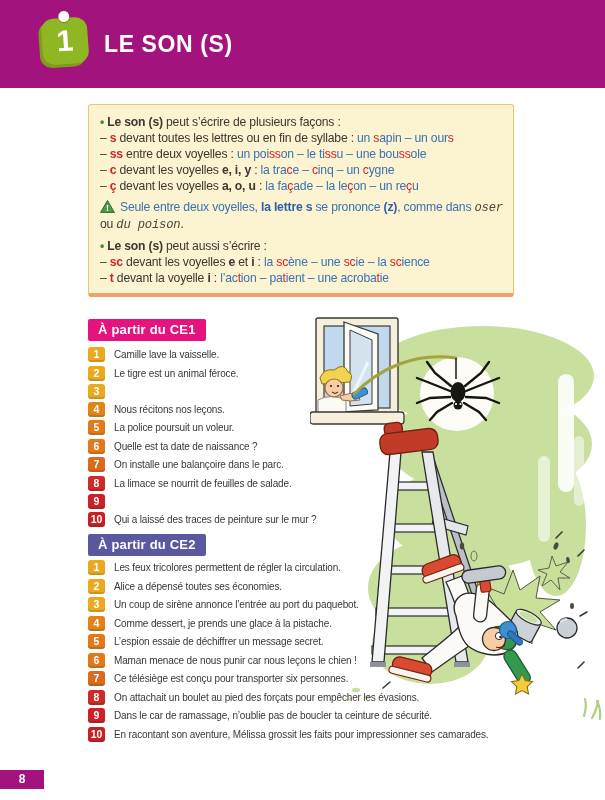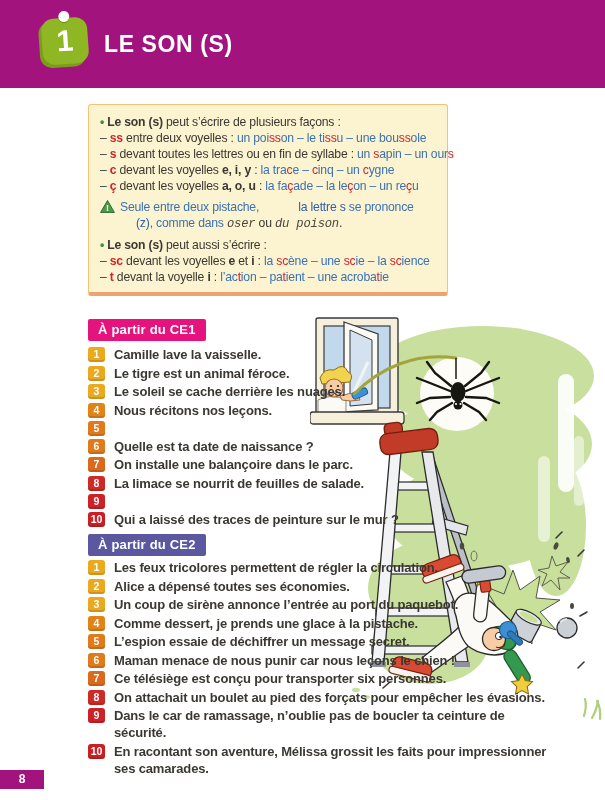--- a/index.html
+++ b/index.html
@@ -13,49 +13,49 @@
     box-shadow:-3px 3px 0 var(--green-dark);}
   .lesson-badge .pin{position:absolute; left:50%; top:-7px; margin-left:-5px; width:11px; height:11px;
     border-radius:50%; background:#fff; box-shadow:0 1px 1px rgba(0,0,0,.25);}
   .lesson-badge .num{position:absolute; left:0; top:0; width:100%; height:100%;
     display:flex; align-items:center; justify-content:center;
     color:#fff; font-size:30px; font-weight:bold;}
   .lesson-title{position:absolute; left:104px; top:31px; color:#fff; font-size:23px;
     font-weight:bold; letter-spacing:.6px;}
 
   
-  .rule-box{position:absolute; left:88px; top:104px; width:360px; box-sizing:border-box;
+  .rule-box{position:absolute; left:88px; top:104px; width:426px; box-sizing:border-box;
     background:var(--cream); border:1px solid var(--box-border); border-bottom:4px solid var(--box-border-bottom);
     border-radius:3px; padding:9px 9px 7px 11px; z-index:2;}
   .blk{font-size:12.2px; line-height:16px; letter-spacing:-0.2px; color:var(--dark);}
   .blk-bullet,.blk-rule{white-space:nowrap;}
   .blk-warning{margin:5px 0 5px 0; white-space:normal;}
   .warn-svg{vertical-align:-2px; margin-right:5px;}
   .seg-n{color:var(--dark);}
   .seg-b{color:var(--dark); font-weight:bold;}
   .seg-gb{color:var(--bullet-green); font-weight:bold;}
   .seg-r{color:var(--red); font-weight:bold;}
   .seg-rl{color:var(--red);}
   .seg-bl{color:var(--blue);}
-  .seg-blb{color:var(--blue-dark); font-weight:normal;margin-left:36px;}
+  .seg-blb{color:var(--blue-dark); font-weight:bold;}
   .seg-it{color:var(--olive); font-style:italic;font-family:Liberation Mono, monospace;}
 
   
   .section-badge{position:absolute; left:88px; display:inline-block; padding:3px 10px 4px 10px;
     color:#fff; font-size:13px; font-weight:bold; border-radius:2px; letter-spacing:.2px; z-index:2;}
   .badge-ce1{top:319px; background:var(--pink);}
   .badge-ce2{top:534px; background:var(--violet);}
   .items{position:absolute; left:88px; z-index:2;}
   .items-ce1{top:346px; width:320px;}
   .items-ce2{top:559px; width:462px;}
   .item-row{display:flex; align-items:flex-start; margin-bottom:1.5px;}
   .num-badge{flex:0 0 auto; min-width:15px; height:15px; margin:1px 9px 0 0; padding:0 1px;
     border-radius:3px; color:#fff; font-size:10.5px; font-weight:bold; text-align:center;
     line-height:15px; box-shadow:inset 0 -2px 0 rgba(0,0,0,.12);}
-  .item-text{font-size:13px; line-height:17px; letter-spacing:-0.15px; color:var(--dark);font-weight:bold;}
+  .item-text{font-size:10px; line-height:17px; letter-spacing:-0.15px; color:var(--dark);}
 
   
   .page-num-bar{position:absolute; left:0; top:770px; width:44px; height:19px; background:var(--purple);
     color:#fff; font-size:12px; font-weight:bold; text-align:center; line-height:19px; z-index:3;}
 
   
   .illu{position:absolute; left:310px; top:316px; z-index:1; pointer-events:none;}
 </style>
 </head>
 <body>
@@ -215,55 +215,55 @@
     </g>
     <g stroke="#AFCF78" stroke-width="2.2" fill="none" stroke-linecap="round">
       <path d="M274,400 q3,-10 1,-17"></path>
         <path d="M282,402 q5,-9 6,-17"></path>
         <path d="M290,403 q1,-11 -3,-18"></path>
     </g>
   </svg>
 
   <div class="rule-box">
     <div class="blk blk-bullet"><span><span class="seg-gb">•  </span><span class="seg-b">Le son (s)</span><span class="seg-n"> peut s’écrire de plusieurs façons :</span></span></div>
+    <div class="blk blk-rule"><span><span class="seg-n">– </span><span class="seg-r">s</span><span class="seg-n"> devant toutes les lettres ou en fin de syllabe : </span><span class="seg-bl">un </span><span class="seg-rl">s</span><span class="seg-bl">apin – un our</span><span class="seg-rl">s</span></span></div>
     <div class="blk blk-rule"><span><span class="seg-n">– </span><span class="seg-r">ss</span><span class="seg-n"> entre deux voyelles : </span><span class="seg-bl">un poi</span><span class="seg-rl">ss</span><span class="seg-bl">on – le ti</span><span class="seg-rl">ss</span><span class="seg-bl">u – une bou</span><span class="seg-rl">ss</span><span class="seg-bl">ole</span></span></div>
-    <div class="blk blk-rule"><span><span class="seg-n">– </span><span class="seg-r">s</span><span class="seg-n"> devant toutes les lettres ou en fin de syllabe : </span><span class="seg-bl">un </span><span class="seg-rl">s</span><span class="seg-bl">apin – un our</span><span class="seg-rl">s</span></span></div>
     <div class="blk blk-rule"><span><span class="seg-n">– </span><span class="seg-r">c</span><span class="seg-n"> devant les voyelles </span><span class="seg-b">e, i, y</span><span class="seg-n"> : </span><span class="seg-bl">la tra</span><span class="seg-rl">c</span><span class="seg-bl">e – </span><span class="seg-rl">c</span><span class="seg-bl">inq – un </span><span class="seg-rl">c</span><span class="seg-bl">ygne</span></span></div>
     <div class="blk blk-rule"><span><span class="seg-n">– </span><span class="seg-r">ç</span><span class="seg-n"> devant les voyelles </span><span class="seg-b">a, o, u</span><span class="seg-n"> : </span><span class="seg-bl">la fa</span><span class="seg-rl">ç</span><span class="seg-bl">ade – la le</span><span class="seg-rl">ç</span><span class="seg-bl">on – un re</span><span class="seg-rl">ç</span><span class="seg-bl">u</span></span></div>
     <div class="blk blk-warning">
       <svg class="warn-svg" width="15" height="13" viewBox="0 0 15 13">
           <path d="M7.5 0.5 L14.4 12.4 L0.6 12.4 Z" fill="#4E9B47" stroke="#2F6B2F"></path>
           <text x="7.5" y="11" font-size="9" font-weight="bold" fill="#ffffff" text-anchor="middle">!</text>
-        </svg><span><span class="seg-bl">Seule entre deux pistache, </span><span class="seg-blb">la lettre s</span><span class="seg-bl"> se prononce </span><span class="seg-blb">(z)</span><span class="seg-bl">, comme dans </span><span class="seg-it">oser</span><span class="seg-n"> ou </span><span class="seg-it">du poison</span><span class="seg-n">.</span></span>
+        </svg><span><span class="seg-bl">Seule entre deux voyelles, </span><span class="seg-blb">la lettre s</span><span class="seg-bl"> se prononce </span><span class="seg-blb">(z)</span><span class="seg-bl">, comme dans </span><span class="seg-it">oser</span><span class="seg-n"> ou </span><span class="seg-it">du poison</span><span class="seg-n">.</span></span>
     </div>
     <div class="blk blk-bullet"><span><span class="seg-gb">•  </span><span class="seg-b">Le son (s)</span><span class="seg-n"> peut aussi s’écrire :</span></span></div>
     <div class="blk blk-rule"><span><span class="seg-n">– </span><span class="seg-r">sc</span><span class="seg-n"> devant les voyelles </span><span class="seg-b">e</span><span class="seg-n"> et </span><span class="seg-b">i</span><span class="seg-n"> : </span><span class="seg-bl">la </span><span class="seg-rl">sc</span><span class="seg-bl">ène – une </span><span class="seg-rl">sc</span><span class="seg-bl">ie – la </span><span class="seg-rl">sc</span><span class="seg-bl">ience</span></span></div>
     <div class="blk blk-rule"><span><span class="seg-n">– </span><span class="seg-r">t</span><span class="seg-n"> devant la voyelle </span><span class="seg-b">i</span><span class="seg-n"> : </span><span class="seg-bl">l’ac</span><span class="seg-rl">t</span><span class="seg-bl">ion – pa</span><span class="seg-rl">t</span><span class="seg-bl">ient – une acroba</span><span class="seg-rl">t</span><span class="seg-bl">ie</span></span></div>
   </div>
 
   <div class="section-badge badge-ce1">À partir du CE1</div>
   <div class="items items-ce1">
       <div class="item-row">
         <span class="num-badge" style="background: rgb(234, 169, 31);">1</span>
         <span class="item-text">Camille lave la vaisselle.</span>
       </div>
       <div class="item-row">
         <span class="num-badge" style="background: rgb(234, 169, 31);">2</span>
         <span class="item-text">Le tigre est un animal féroce.</span>
       </div>
       <div class="item-row">
         <span class="num-badge" style="background: rgb(234, 169, 31);">3</span>
-        <span class="item-text">Le soleil se cache derrière les nuages.</span>
       </div>
       <div class="item-row">
         <span class="num-badge" style="background: rgb(226, 131, 24);">4</span>
         <span class="item-text">Nous récitons nos leçons.</span>
       </div>
       <div class="item-row">
         <span class="num-badge" style="background: rgb(224, 122, 26);">5</span>
+        <span class="item-text">La police poursuit un voleur.</span>
       </div>
       <div class="item-row">
         <span class="num-badge" style="background: rgb(224, 122, 26);">6</span>
         <span class="item-text">Quelle est ta date de naissance ?</span>
       </div>
       <div class="item-row">
         <span class="num-badge" style="background: rgb(219, 106, 28);">7</span>
         <span class="item-text">On installe une balançoire dans le parc.</span>
       </div>
       <div class="item-row">

